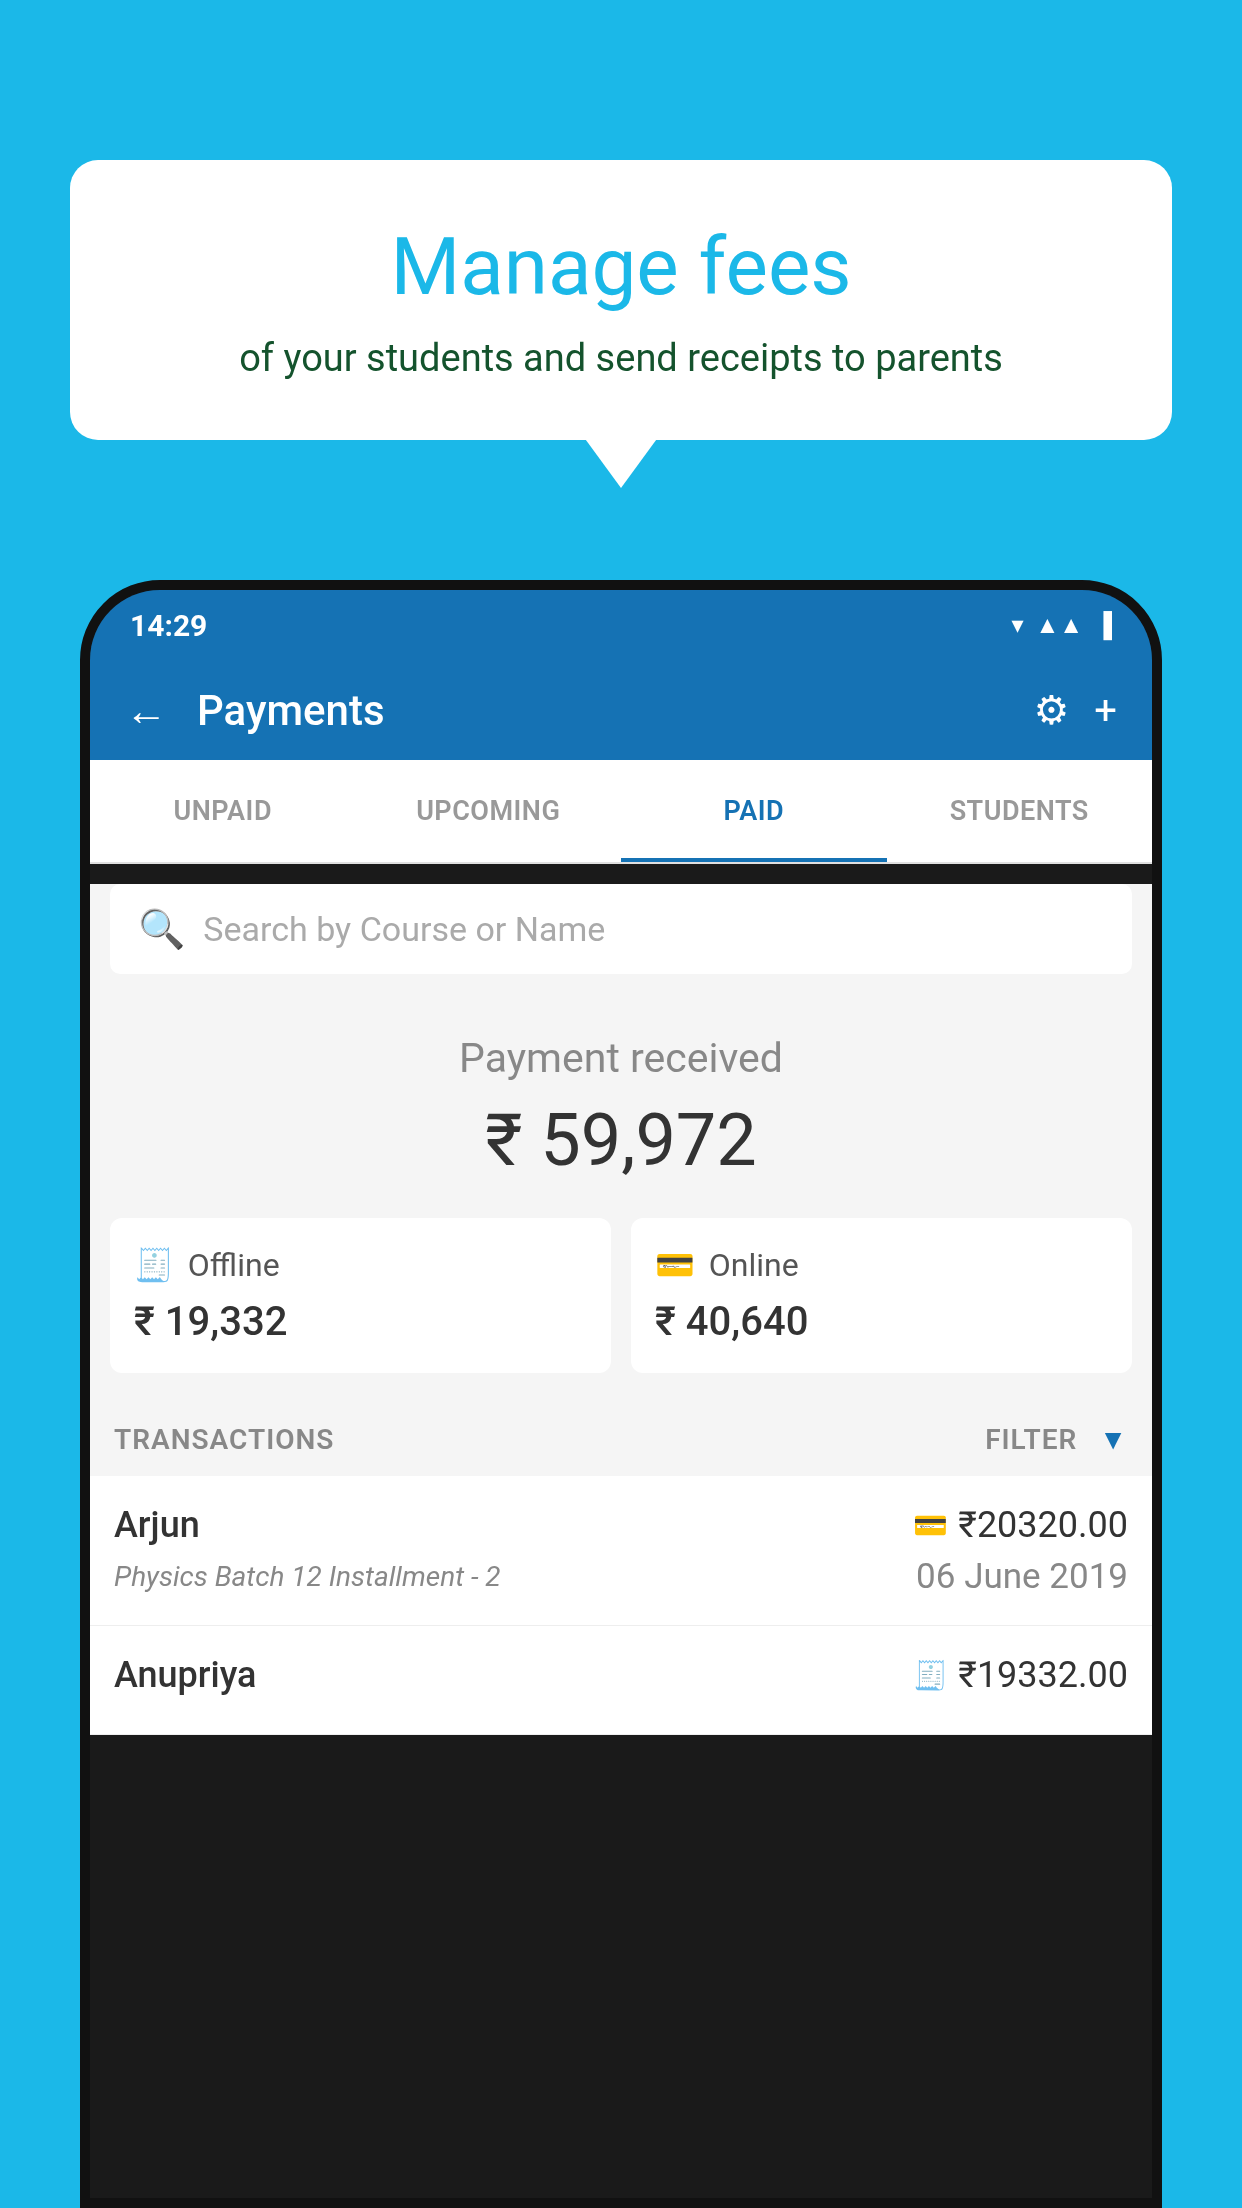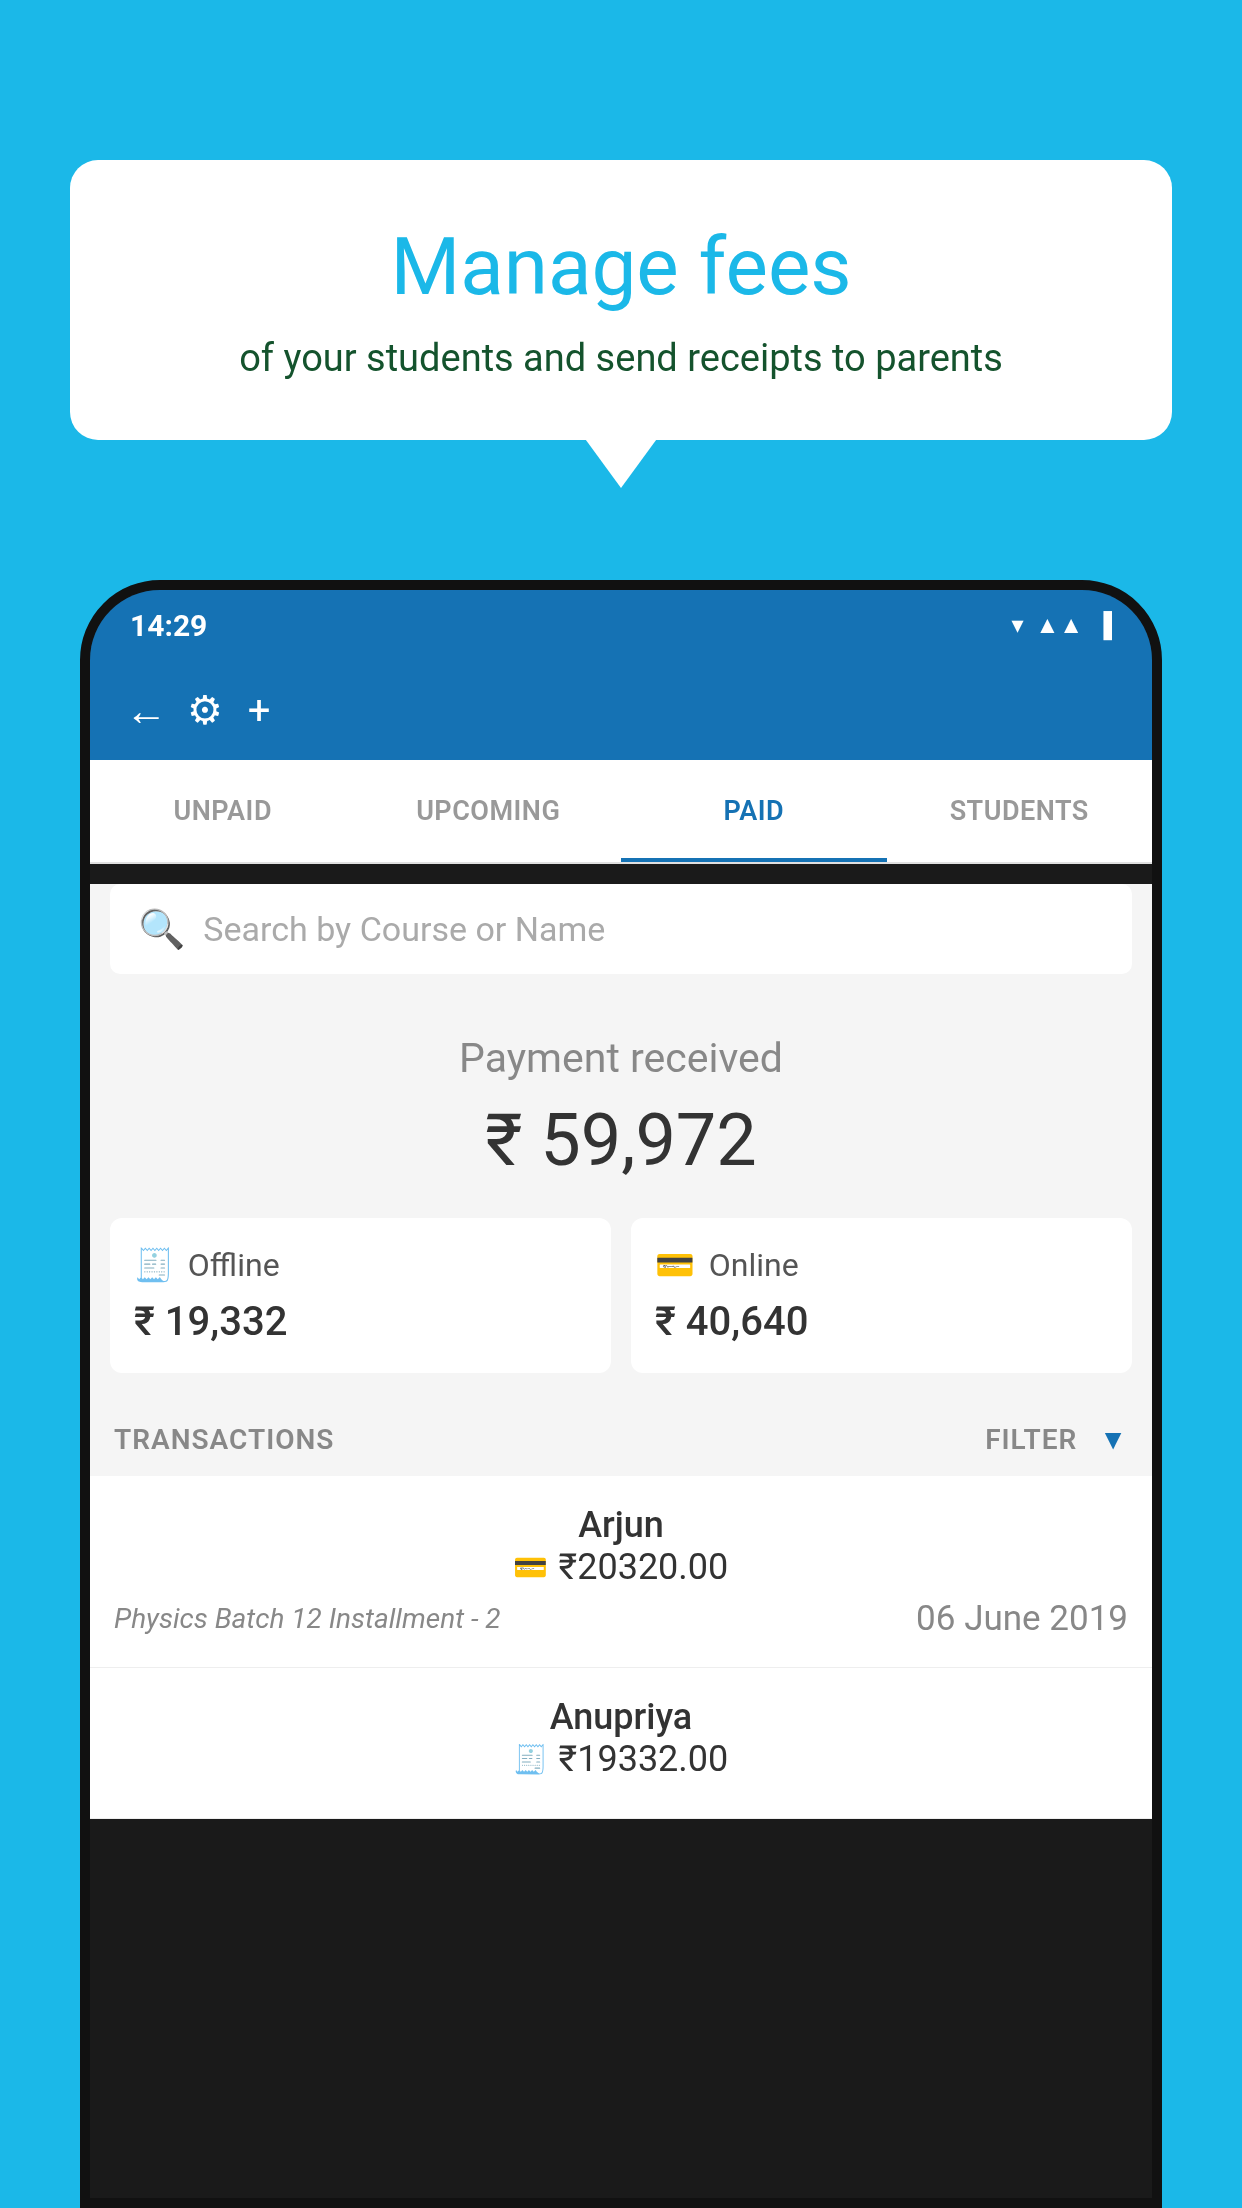--- a/index.html
+++ b/index.html
@@ -300,21 +300,20 @@
       background: white;
       padding: 28px 24px;
       border-bottom: 1px solid #eee;
     }
 
     .transaction-top {
       display: flex;
       justify-content: space-between;
       align-items: center;
       margin-bottom: 10px;
-      flex-direction: column;
     }
 
     .transaction-name {
       font-size: 36px;
       color: #333;
       font-weight: 500;
     }
 
     .transaction-amount {
       font-size: 36px;
@@ -362,20 +361,21 @@
     <span class="status-time">14:29</span>
     <div class="status-icons">
       <span class="status-icon">▾</span>
       <span class="status-icon">▲▲</span>
       <span class="status-icon">▐</span>
     </div>
   </div>
 
   <div class="nav-bar">
     <span class="nav-back">←</span>
+    <span class="nav-title">Payments</span>
     <div class="nav-icons">
       <span class="nav-icon-btn">⚙</span>
       <span class="nav-icon-btn">+</span>
     </div>
   </div>
 
   <div class="tabs">
     <div class="tab">
       <span>UNPAID</span>
     </div>

